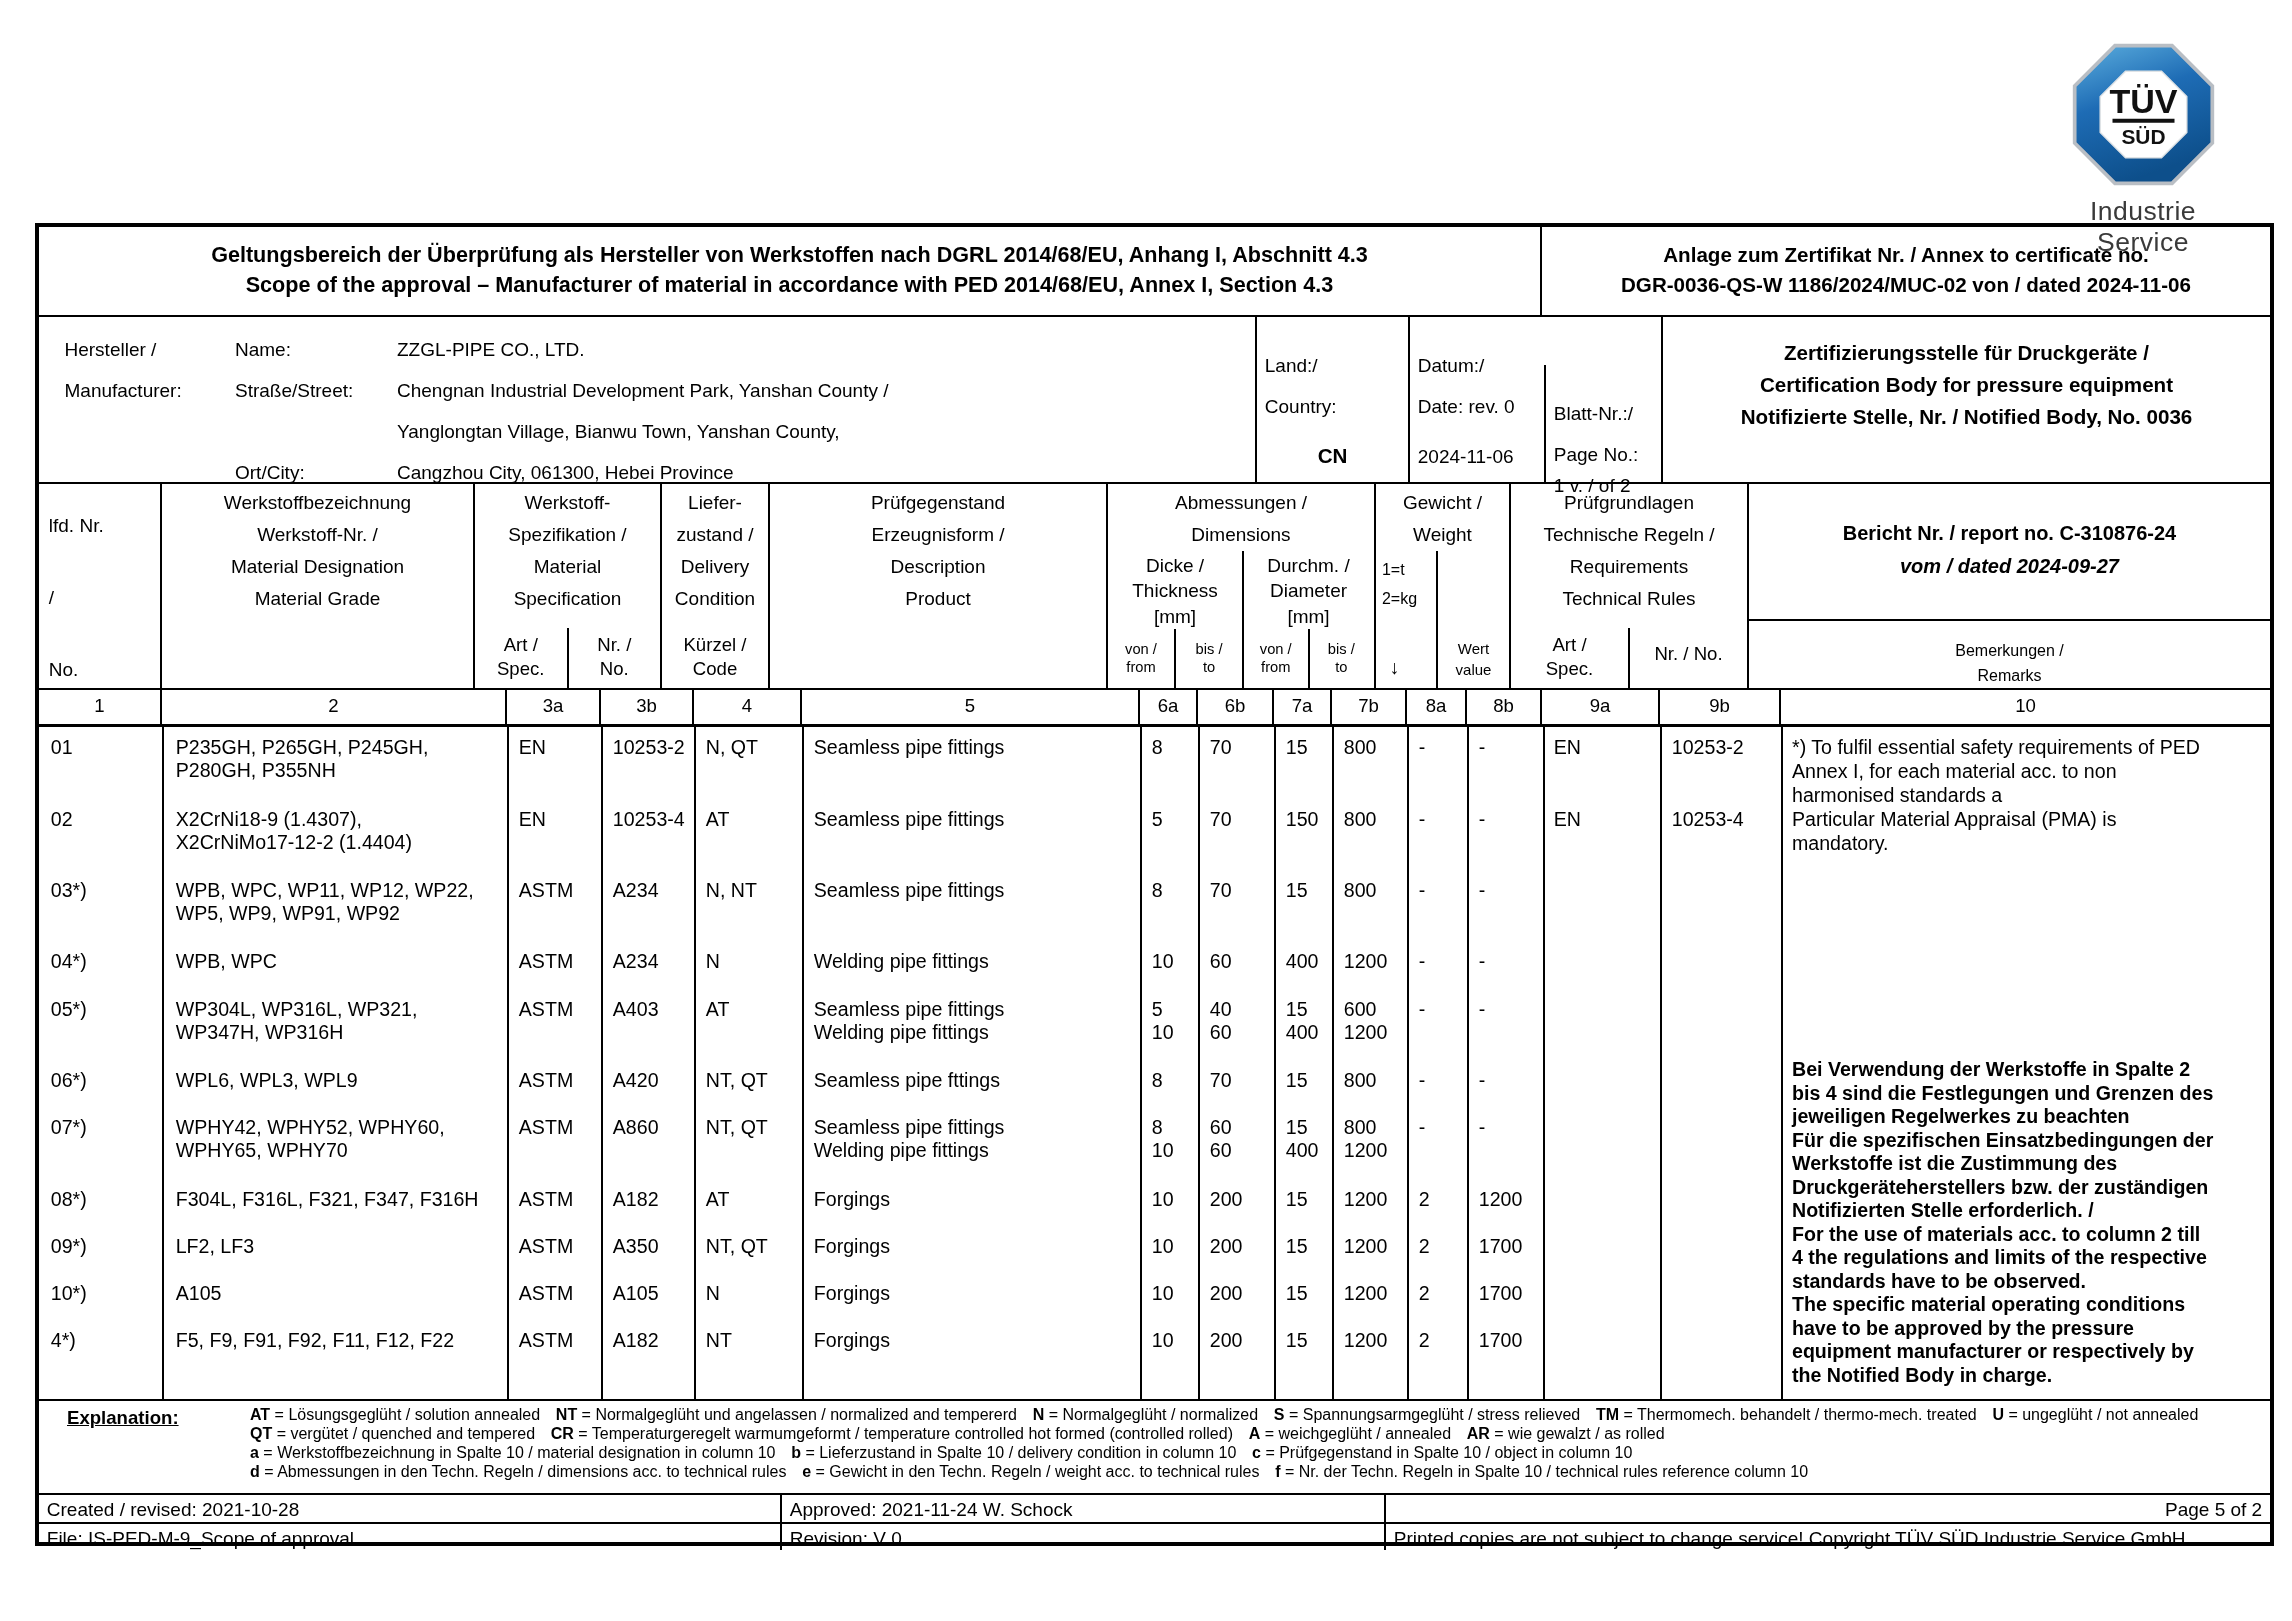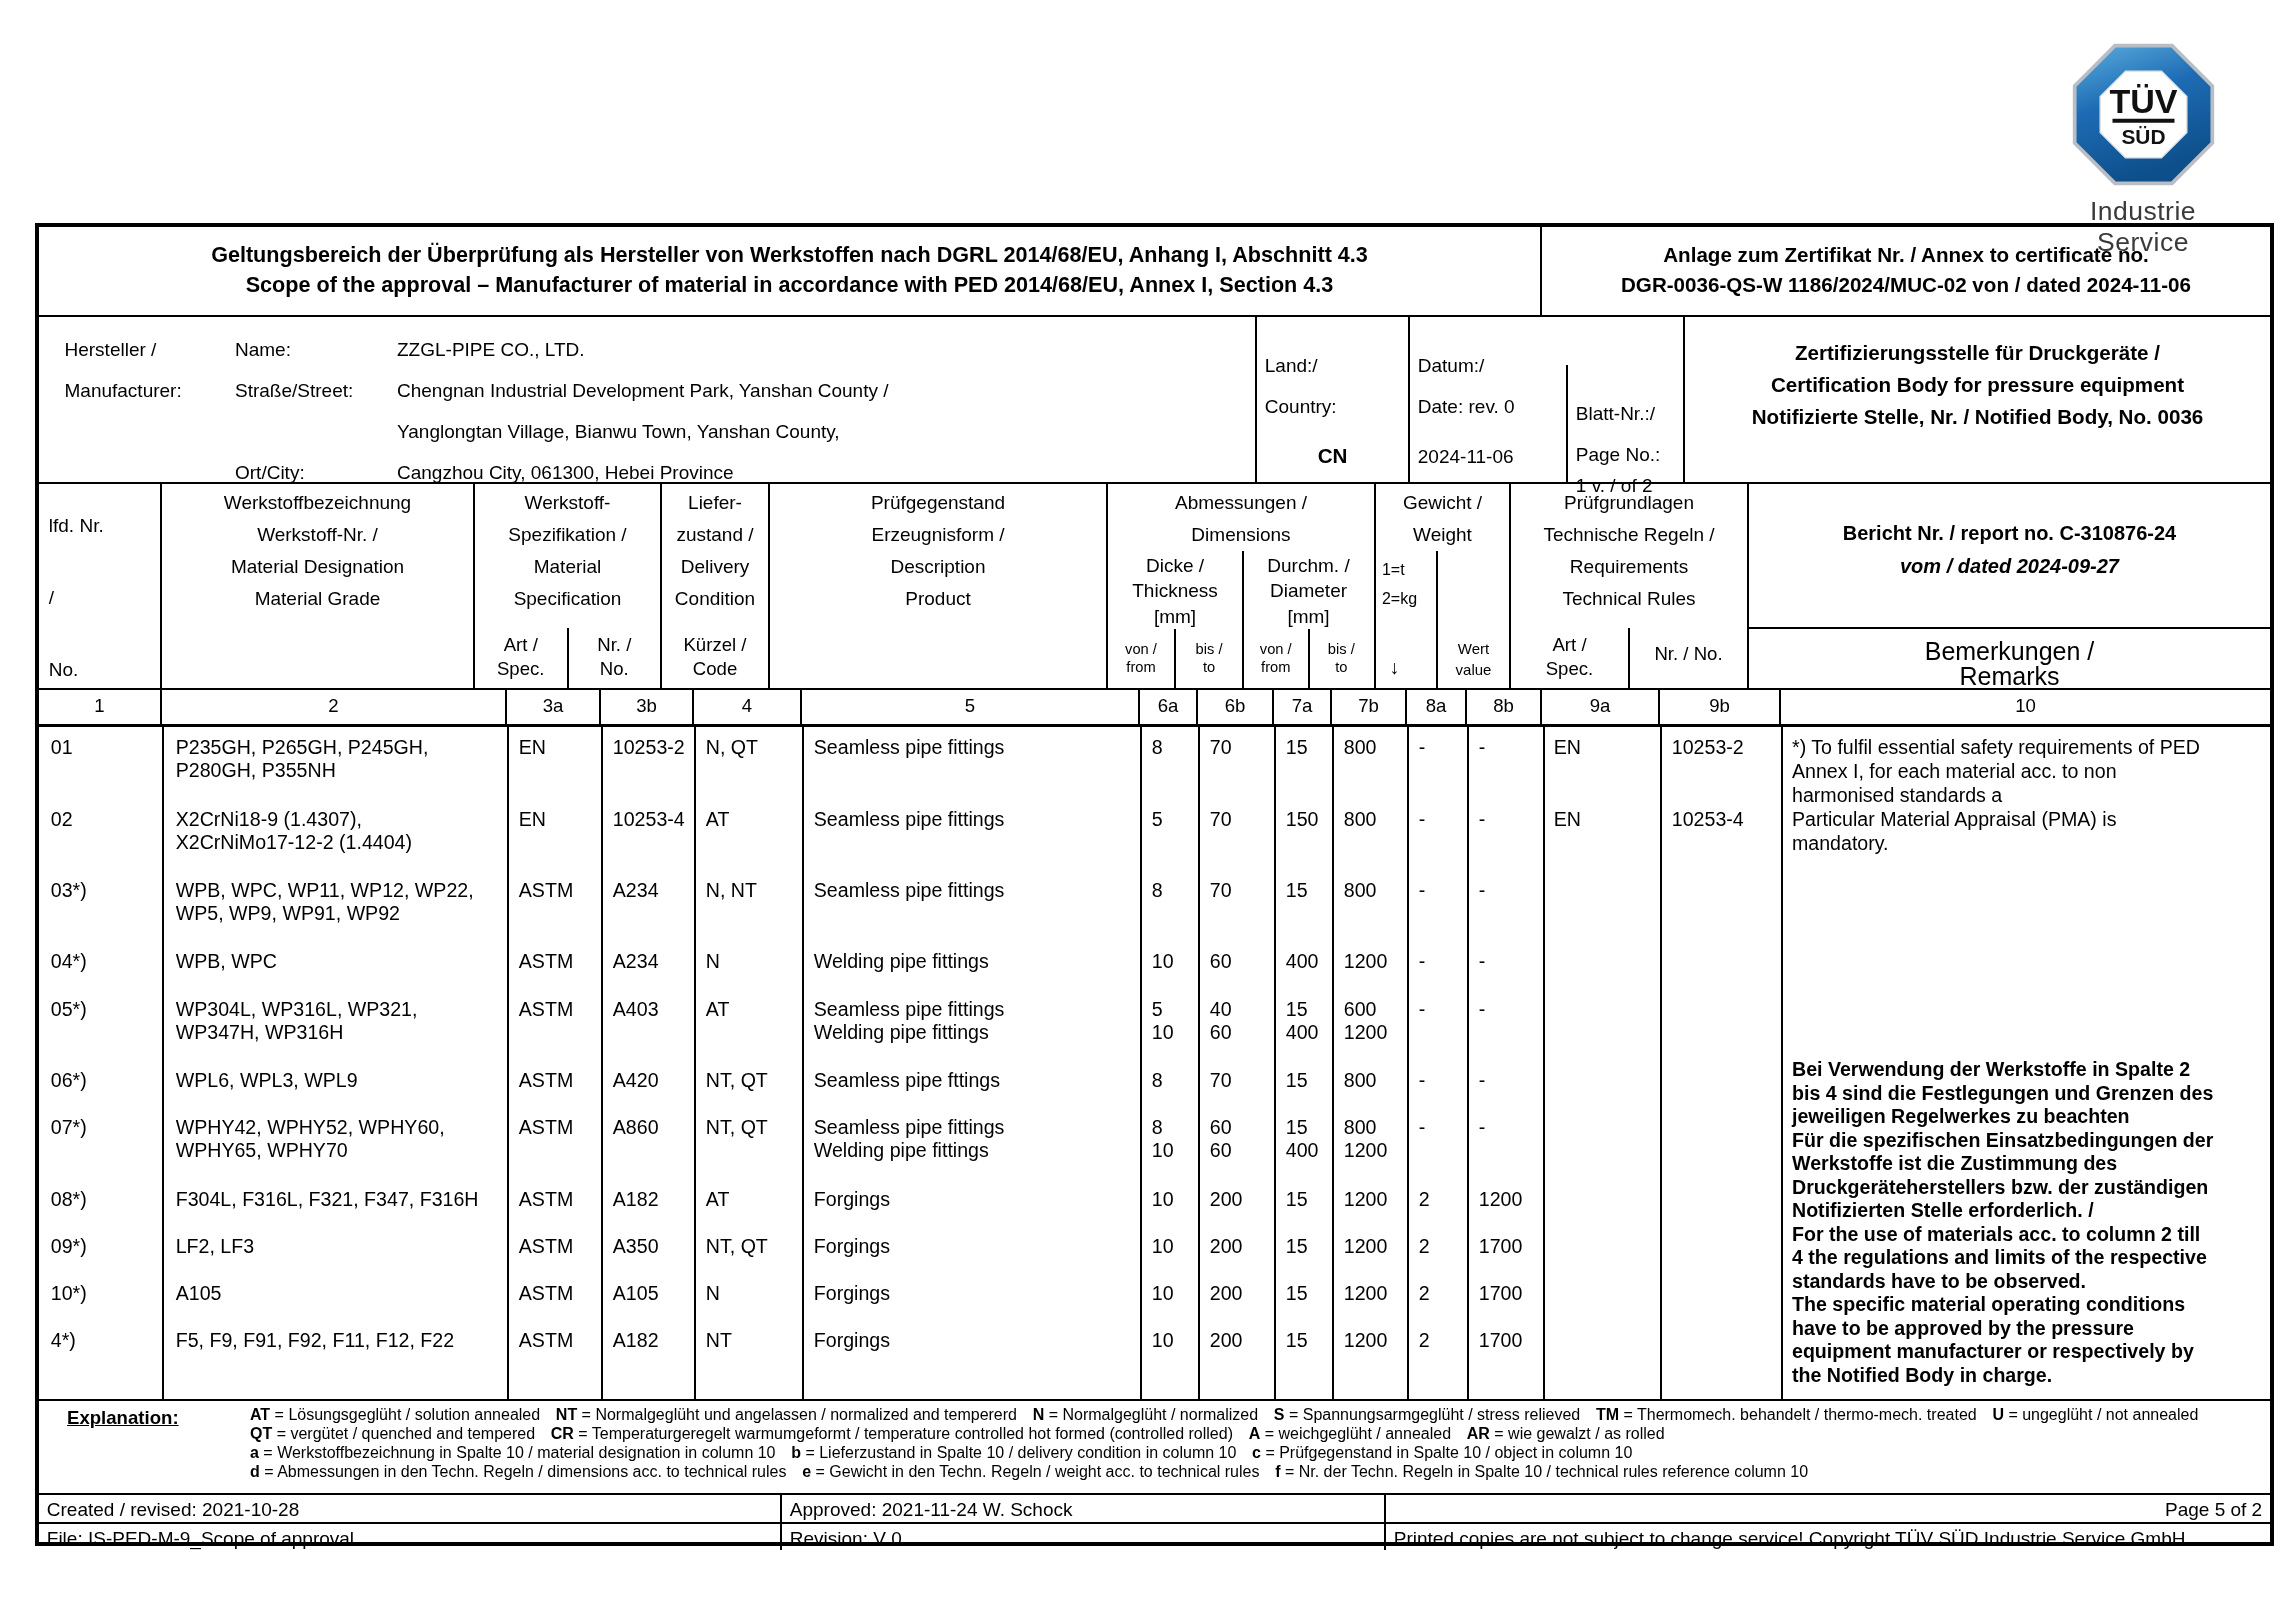--- a/index.html
+++ b/index.html
@@ -25,21 +25,21 @@
 
   
   .infoband{display:flex;height:167px;border-bottom:2.9px solid #000;font-size:19px;}
   .info-left{width:1216px;position:relative;}
   .ib-col{position:absolute;top:11.8px;line-height:41px;}
   .ib-a{left:25.5px;}
   .ib-b{left:196px;}
   .ib-c{left:358px;}
   .info-cell{border-left:2px solid #000;display:flex;flex-direction:column;padding-top:28px;}
   .info-land{width:153px;}
-  .info-datum{width:158px;}
+  .info-datum{width:136px;}
   .info-blatt{width:117px;margin-top:48px;}
   .info-cert{flex:1;text-align:center;padding-top:20px;}
   .info-cell .lbl{padding-left:7.8px;line-height:41px;}
   .val-cn{margin-top:auto;margin-bottom:13.7px;text-align:center;font-weight:bold;font-size:20.6px;}
   .val-bot{margin-top:auto;margin-bottom:13.7px;padding-left:7.8px;}
   .cert-line{font-weight:bold;font-size:20.6px;line-height:32px;}
 
   
   .hdr{display:flex;height:206px;border-bottom:2px solid #000;}
   .hcell{border-right:2px solid #000;}
@@ -67,21 +67,21 @@
   .g67-sub .sc{flex:1;text-align:center;font-size:14.7px;line-height:18.6px;padding-top:10.8px;}
   .g67-sub .sc + .sc{border-left:2px solid #000;}
   .g8-body{display:flex;height:139px;}
   .g8-a{width:60px;display:flex;flex-direction:column;font-size:16px;line-height:29px;padding:3.9px 0 0 5.9px;}
   .g8-arrow{margin-top:auto;margin-bottom:5.9px;font-size:19.6px;padding-left:7.8px;}
   .g8-b{flex:1;border-left:2px solid #000;display:flex;}
   .g8-wert{margin-top:auto;margin-bottom:7.8px;width:100%;text-align:center;font-size:15px;line-height:20.6px;}
   .hc10-top{height:145px;border-bottom:2px solid #000;text-align:center;padding-top:33px;}
   .hc10-top .r1{font-weight:bold;font-size:20px;line-height:33px;}
   .hc10-top .r2{font-weight:bold;font-style:italic;font-size:20px;line-height:33px;}
-  .hc10-bot{flex:1;text-align:center;font-size:25px;line-height:24.5px;padding-top:10px;}
+  .hc10-bot{flex:1;text-align:center;font-size:16px;line-height:24.5px;padding-top:18px;}
 
   
   .numrow{display:grid;grid-template-columns:123px 345px 94px 93px 108px 338px 58px 76px 58px 75px 60px 75px 118px 121px 1fr;
           height:37px;border-bottom:3.9px solid #000;}
   .numrow div{border-right:2px solid #000;text-align:center;font-size:18.6px;line-height:31px;}
   .numrow div:last-child{border-right:none;}
 
   
   .dataarea{position:relative;height:674px;border-bottom:2.9px solid #000;}
   .vline{position:absolute;top:0;bottom:0;width:2px;background:#000;}

